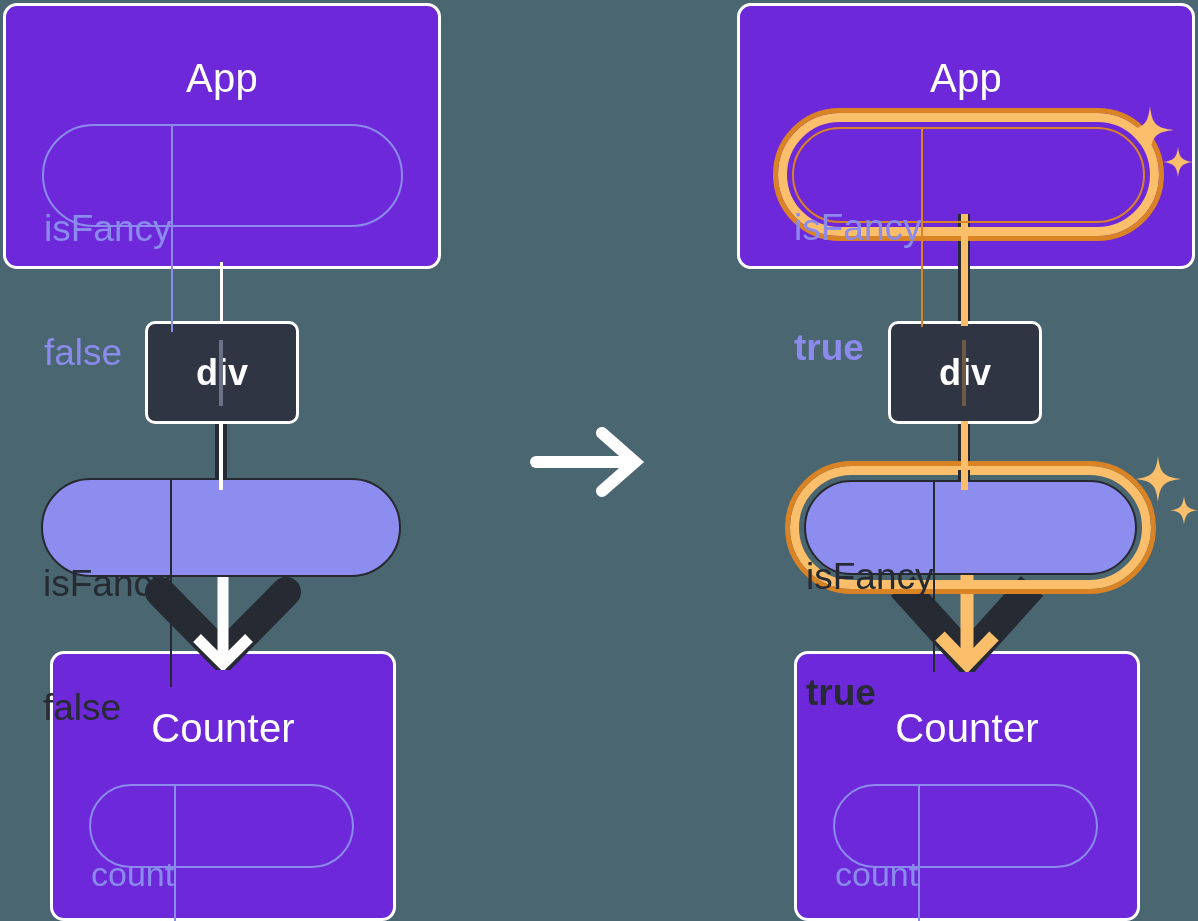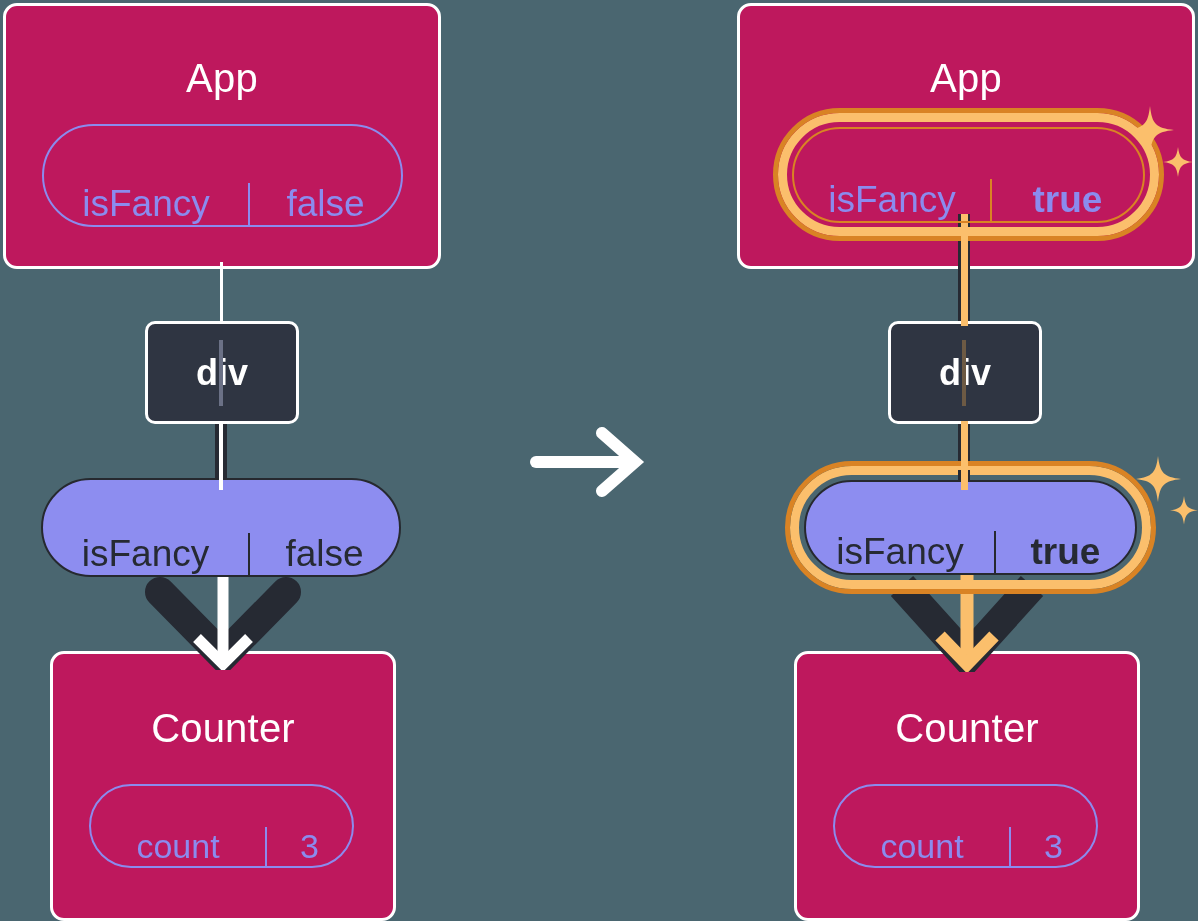--- a/index.html
+++ b/index.html
@@ -14,21 +14,21 @@
     position: relative;
     width: 1198px;
     height: 921px;
     background: #4a6670;
     overflow: hidden;
   }
 
   
   .panel {
     position: absolute;
-    background: #be185d;
+    background: #6d28d9;
     border: 3px solid #ffffff;
     border-radius: 14px;
     box-sizing: border-box;
   }
   .panel-title {
     position: absolute;
     left: 0;
     right: 0;
     text-align: center;
     color: #ffffff;
@@ -50,23 +50,24 @@
     font-size: 36px;
     font-weight: 700;
     z-index: 6;
   }
 
   
   .pill {
     position: absolute;
     box-sizing: border-box;
     display: flex;
-    align-items: flex-end;
+    align-items: flex-start;
     border-radius: 999px;
     z-index: 7;
+    flex-direction: column;
   }
   .pill .cell {
     display: flex;
     align-items: center;
     justify-content: center;
     box-sizing: border-box;
     font-size: 37px;
     white-space: nowrap;
   }
 

